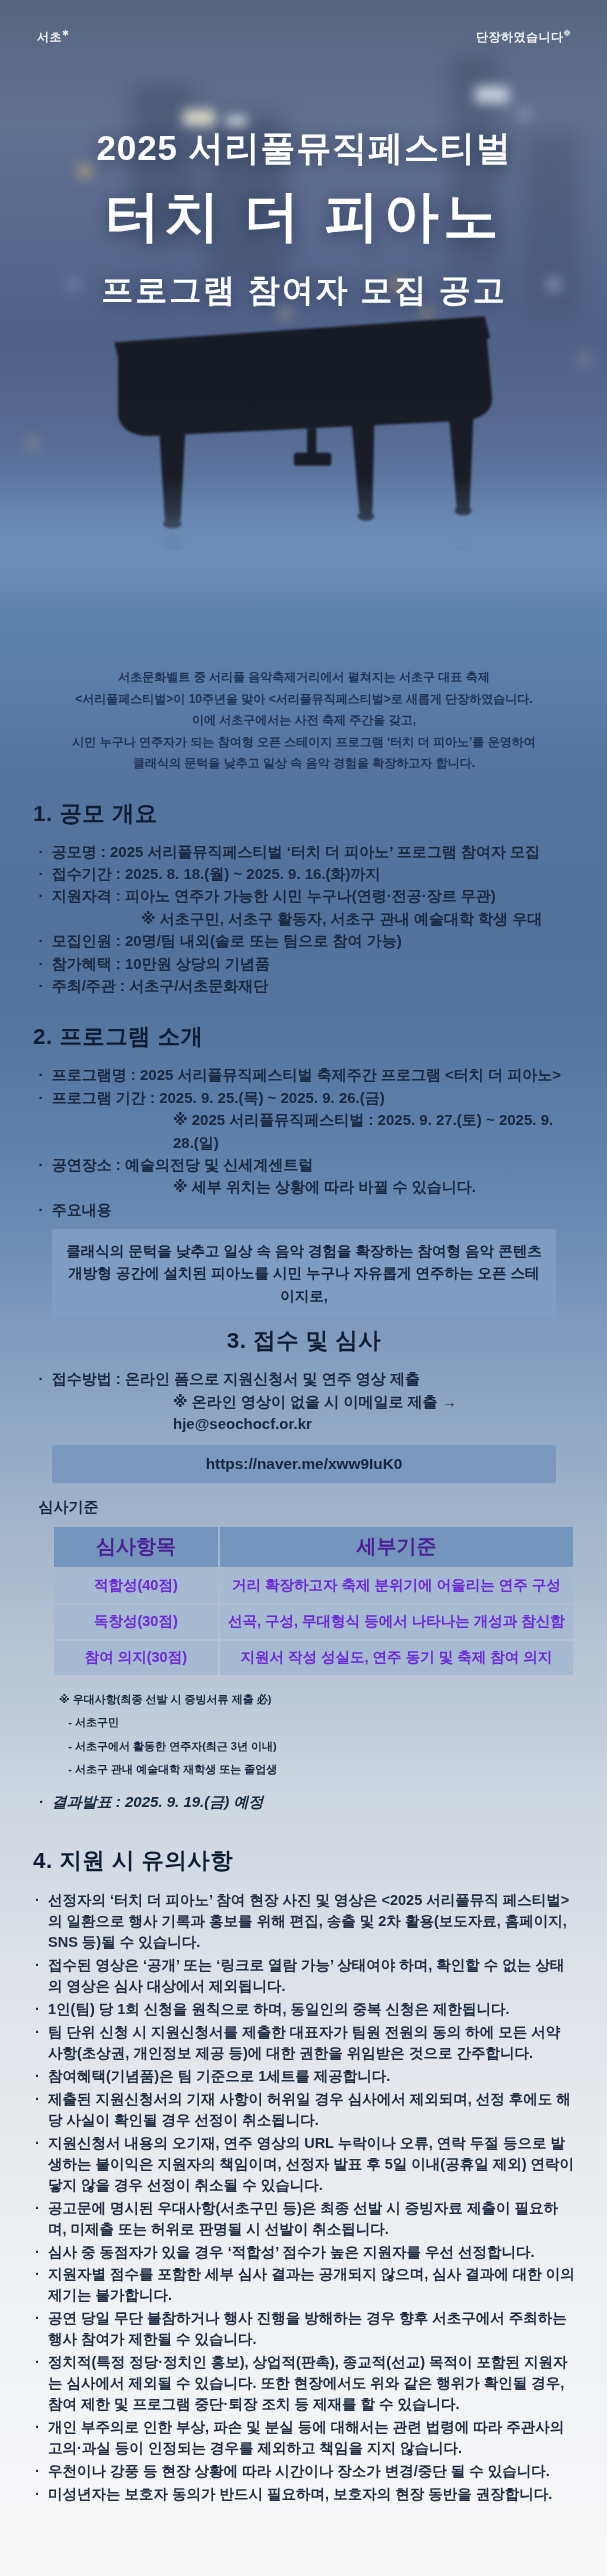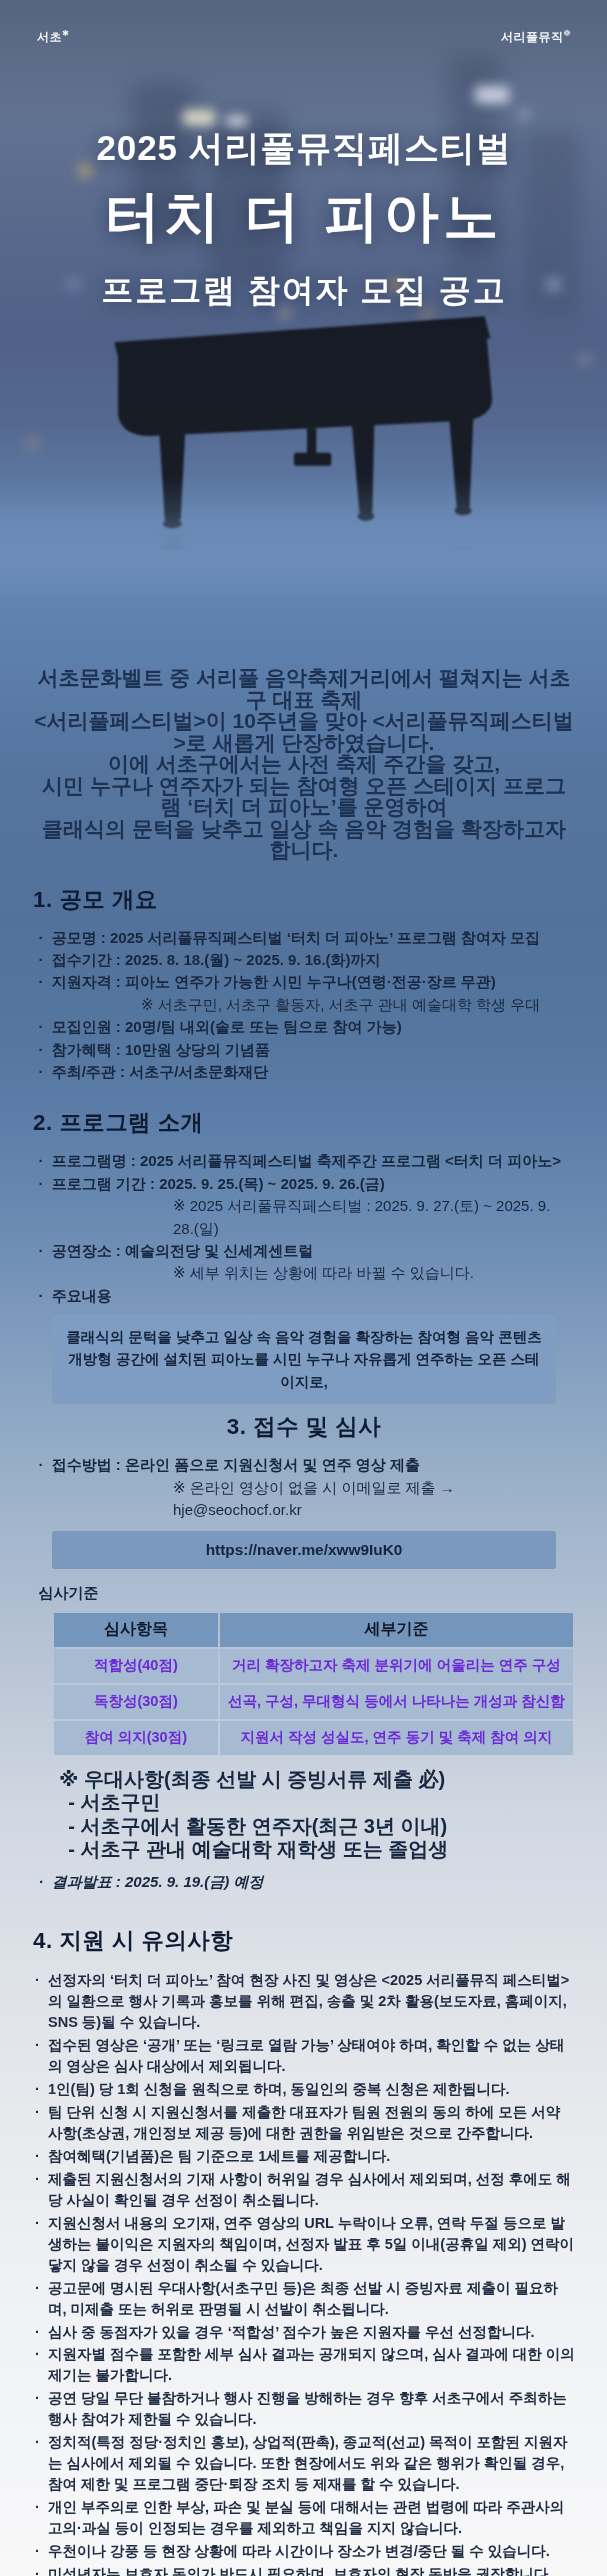--- a/index.html
+++ b/index.html
@@ -28,42 +28,42 @@
   .piano{position:absolute;left:47px;top:288px;z-index:1;}
   .floor{position:absolute;left:0;right:0;bottom:0;height:178px;z-index:1;
     background:linear-gradient(180deg,rgba(130,163,203,0) 0%,rgba(130,163,203,.55) 55%,rgba(109,146,190,.9) 100%);}
 
   
   .doc{position:relative;width:542px;height:1922px;padding:0 33px;overflow:hidden;color:#17273f;
     background:linear-gradient(180deg,
       #5d7fab 0%, #55759f 6%, #52729c 14%, #55769f 20%, #5c7da7 24%,
       #6889b1 29%, #7f9abd 35%, #8fa8c5 40%, #a5b7cd 46%, #bac6d6 53%,
       #cfd7e1 60%, #dde1e8 68%, #e7e9ed 76%, #eff1f4 85%, #f8f8f9 100%);}
-  .intro{padding-top:13px;text-align:center;font-size:21px;line-height:21.5px;font-weight:600;color:#1d3252;}
+  .intro{padding-top:13px;text-align:center;font-size:12px;line-height:21.5px;font-weight:600;color:#1d3252;}
   h2{font-size:22.4px;font-weight:800;color:#0d1b33;margin:0;letter-spacing:0.5px;}
   .h-s1{margin-top:23px;}
   .h-s2{margin-top:24px;}
   .h-s3{margin-top:7px;text-align:center;}
   .h-s4{margin-top:32px;}
   .list{margin-top:12px;font-size:15px;line-height:22.4px;font-weight:700;}
   .item{position:relative;padding-left:18.7px;}
   .item::before{content:"·";position:absolute;left:5.6px;}
-  .note{padding-left:108px;font-weight:400;}
+  .note{padding-left:108px;font-weight:700;}
   .note-wide{padding-left:140px;}
   strong{font-weight:800;}
   .panel{margin:7.5px 18.7px 0 18.7px;background:#7f9cc2;border-radius:2.8px;color:#14243d;
     text-align:center;font-weight:700;}
   .summary-box{padding:11.2px 11.2px;font-size:14.5px;line-height:22.4px;}
   .url-box{margin-top:9.3px;background:#7b99bf;padding:10.3px 0;font-size:15.4px;}
   .crit-label{margin-top:15px;font-size:15px;font-weight:700;padding-left:5.6px;}
   table{margin:7.5px 0 0 18.7px;border-collapse:separate;border-spacing:2.8px;width:523px;}
-  th{background:#7496bc;color:#0f172a;font-size:16px;font-weight:800;padding:6.5px 3.7px;}
+  th{background:#7496bc;color:#4c1d95;font-size:20px;font-weight:800;padding:6.5px 3.7px;}
   td{background:#a6bad2;color:#6d28d9;font-size:14.5px;font-weight:700;padding:7.5px 3.7px;text-align:center;}
   .col-1{width:157px;}
-  .pref{margin-top:11.2px;font-size:20px;line-height:23.4px;font-weight:700;padding-left:26px;}
+  .pref{margin-top:11.2px;font-size:11px;line-height:23.4px;font-weight:700;padding-left:26px;}
   .pref-items{padding-left:9.3px;}
   .result{margin-top:9.3px;font-style:italic;}
   .n-list{margin-top:14px;font-size:14.5px;line-height:21px;font-weight:600;color:#1f2b40;}
   .n-item{position:relative;padding-left:15px;margin-bottom:1.9px;}
   .n-item::before{content:"·";position:absolute;left:1.9px;}
 </style>
 </head>
 <body>
 
 <div class="page">
@@ -106,21 +106,21 @@
         <polygon points="120,152 148,150 143,248 126,248"></polygon>
         <polygon points="430,138 456,136 452,234 438,234"></polygon>
       </g>
     </svg>
     <div class="floor"></div>
 
     <div class="logo logo-l">
       <span>서초</span><span class="star">✱</span>
     </div>
     <div class="logo logo-r">
-      <span>서리풀뮤직</span><span class="star">❁</span>
+      <span>단장하였습니다</span><span class="star">❁</span>
     </div>
 
     <div class="hero-titles">
       <div class="t1">2025 서리풀뮤직페스티벌</div>
       <div class="t2">터치 더 피아노</div>
       <div class="t3">프로그램 참여자 모집 공고</div>
     </div>
   </div>
 
   <div class="doc">

